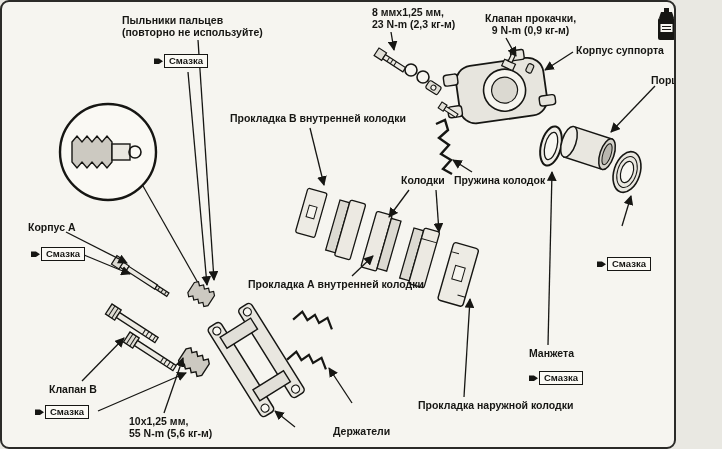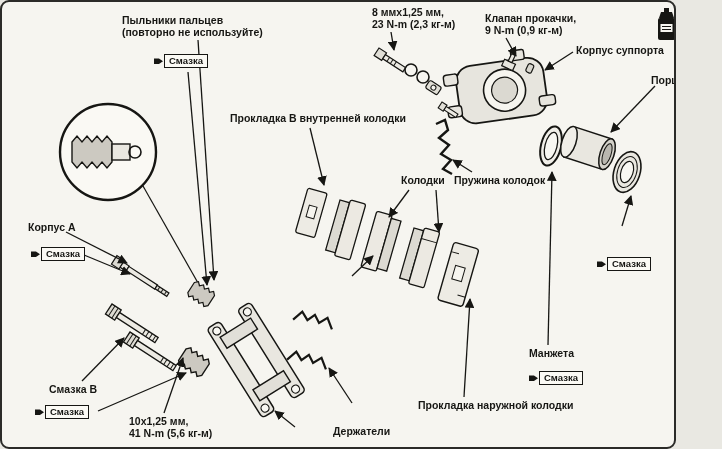--- a/index.html
+++ b/index.html
@@ -225,31 +225,32 @@
       <line x1="350" y1="274" x2="371" y2="254" marker-end="url(#arr)"></line>
       <line x1="82" y1="253" x2="128" y2="272" marker-end="url(#arr)"></line>
       <line x1="96" y1="409" x2="184" y2="371" marker-end="url(#arr)"></line>
     </g>
   </svg>
 
   <div class="lbl" style="left:120px; top:12px;">Пыльники пальцев
 (повторно не используйте)</div>
   <div class="lbl" style="left:370px; top:4px;">8 ммх1,25 мм,
 23 N-m (2,3 кг-м)</div>
-  <div class="lbl" style="left:483px; top:10px;">Клапан прокачки,
+  <div class="lbl" style="left:483px; top:10px;text-align:center;">Клапан прокачки,
 9 N-m (0,9 кг-м)</div>
   <div class="lbl" style="left:574px; top:42px;">Корпус суппорта</div>
   <div class="lbl" style="left:649px; top:72px;">Поршень</div>
   <div class="lbl" style="left:228px; top:110px;">Прокладка В внутренней колодки</div>
   <div class="lbl" style="left:399px; top:172px;">Колодки</div>
   <div class="lbl" style="left:452px; top:172px;">Пружина колодок</div>
   <div class="lbl" style="left:26px;  top:219px;">Корпус А</div>
-  <div class="lbl" style="left:47px;  top:381px;">Смазка В</div>
+  <div class="lbl" style="left:246px; top:276px;">Прокладка А внутренней колодки</div>
+  <div class="lbl" style="left:47px;  top:381px;">Клапан В</div>
   <div class="lbl" style="left:127px; top:413px;">10х1,25 мм,
-41 N-m (5,6 кг-м)</div>
+55 N-m (5,6 кг-м)</div>
   <div class="lbl" style="left:331px; top:403px;margin-top:20px;">Держатели</div>
   <div class="lbl" style="left:416px; top:397px;">Прокладка наружной колодки</div>
   <div class="lbl" style="left:527px; top:345px;">Манжета</div>
 
   <div class="grease" style="left:152px; top:52px;">
     <span class="tab"></span>
     <span class="box">Смазка</span>
   </div>
   <div class="grease" style="left:29px; top:245px;">
     <span class="tab"></span>

